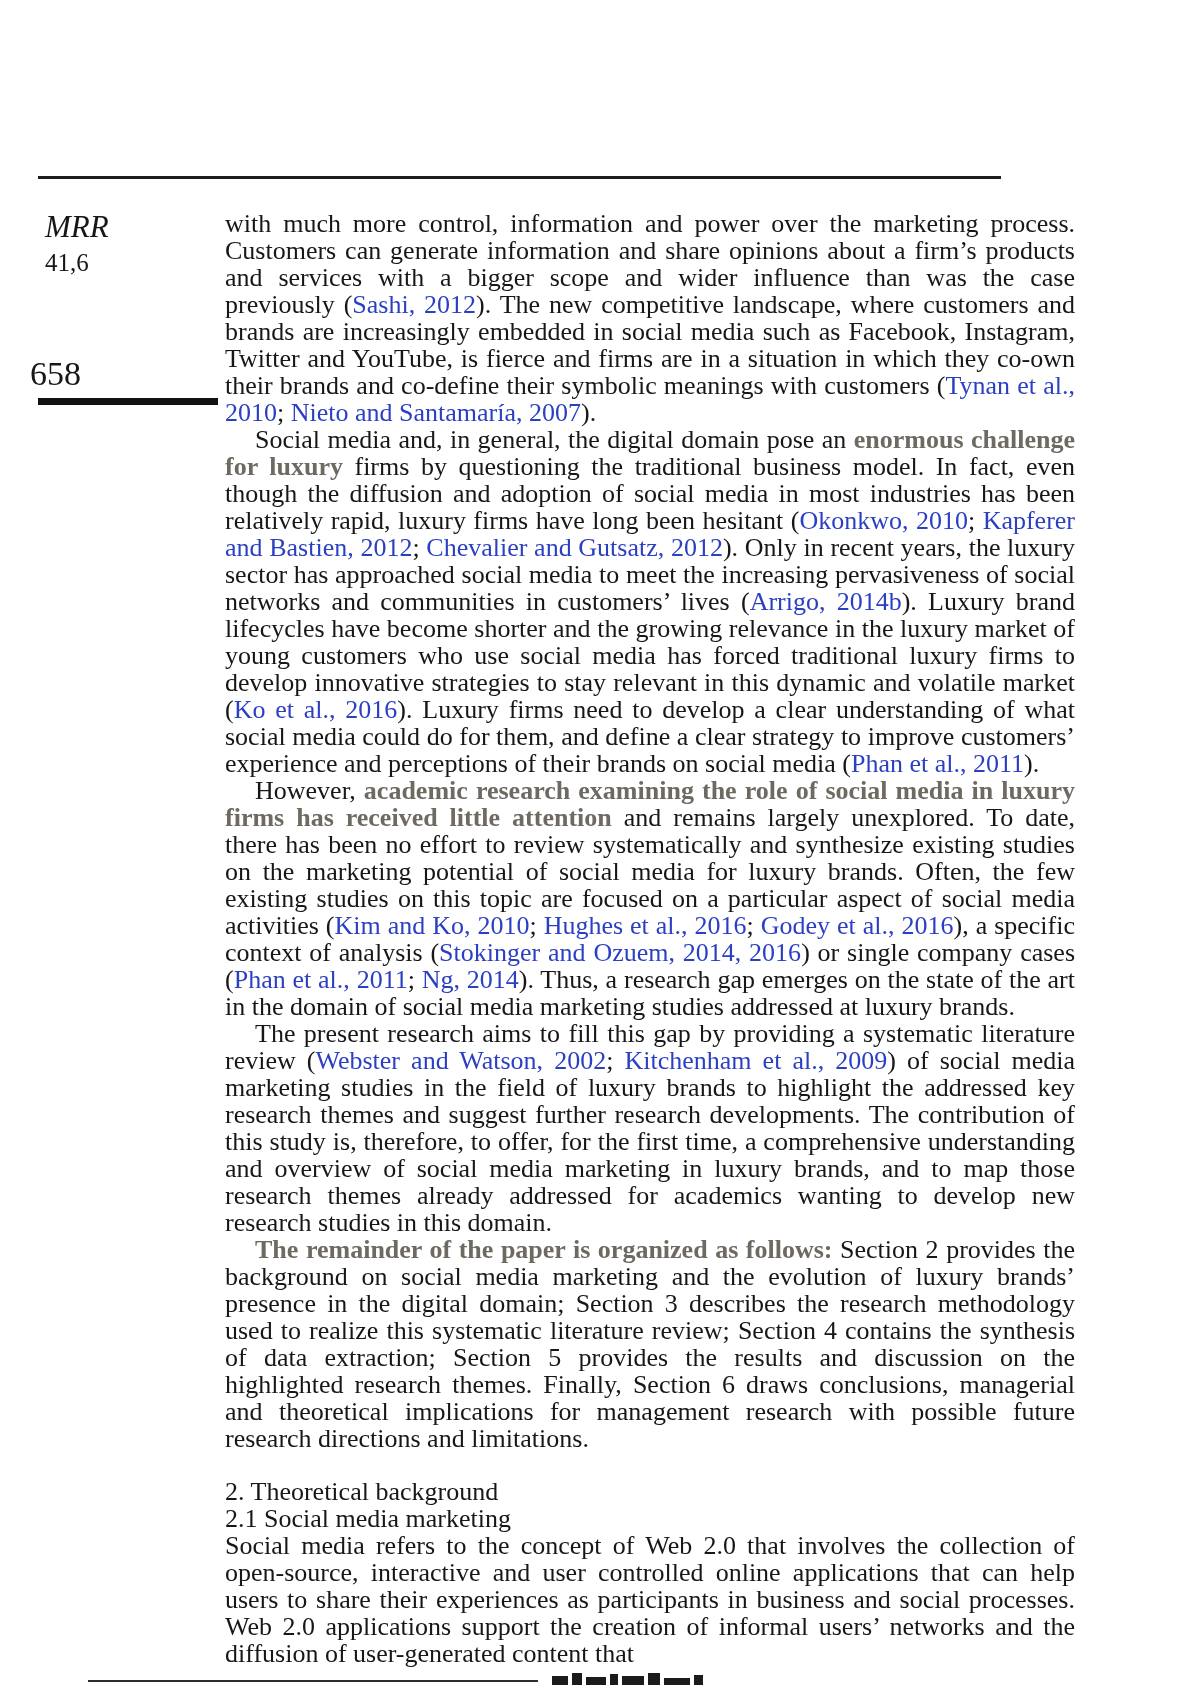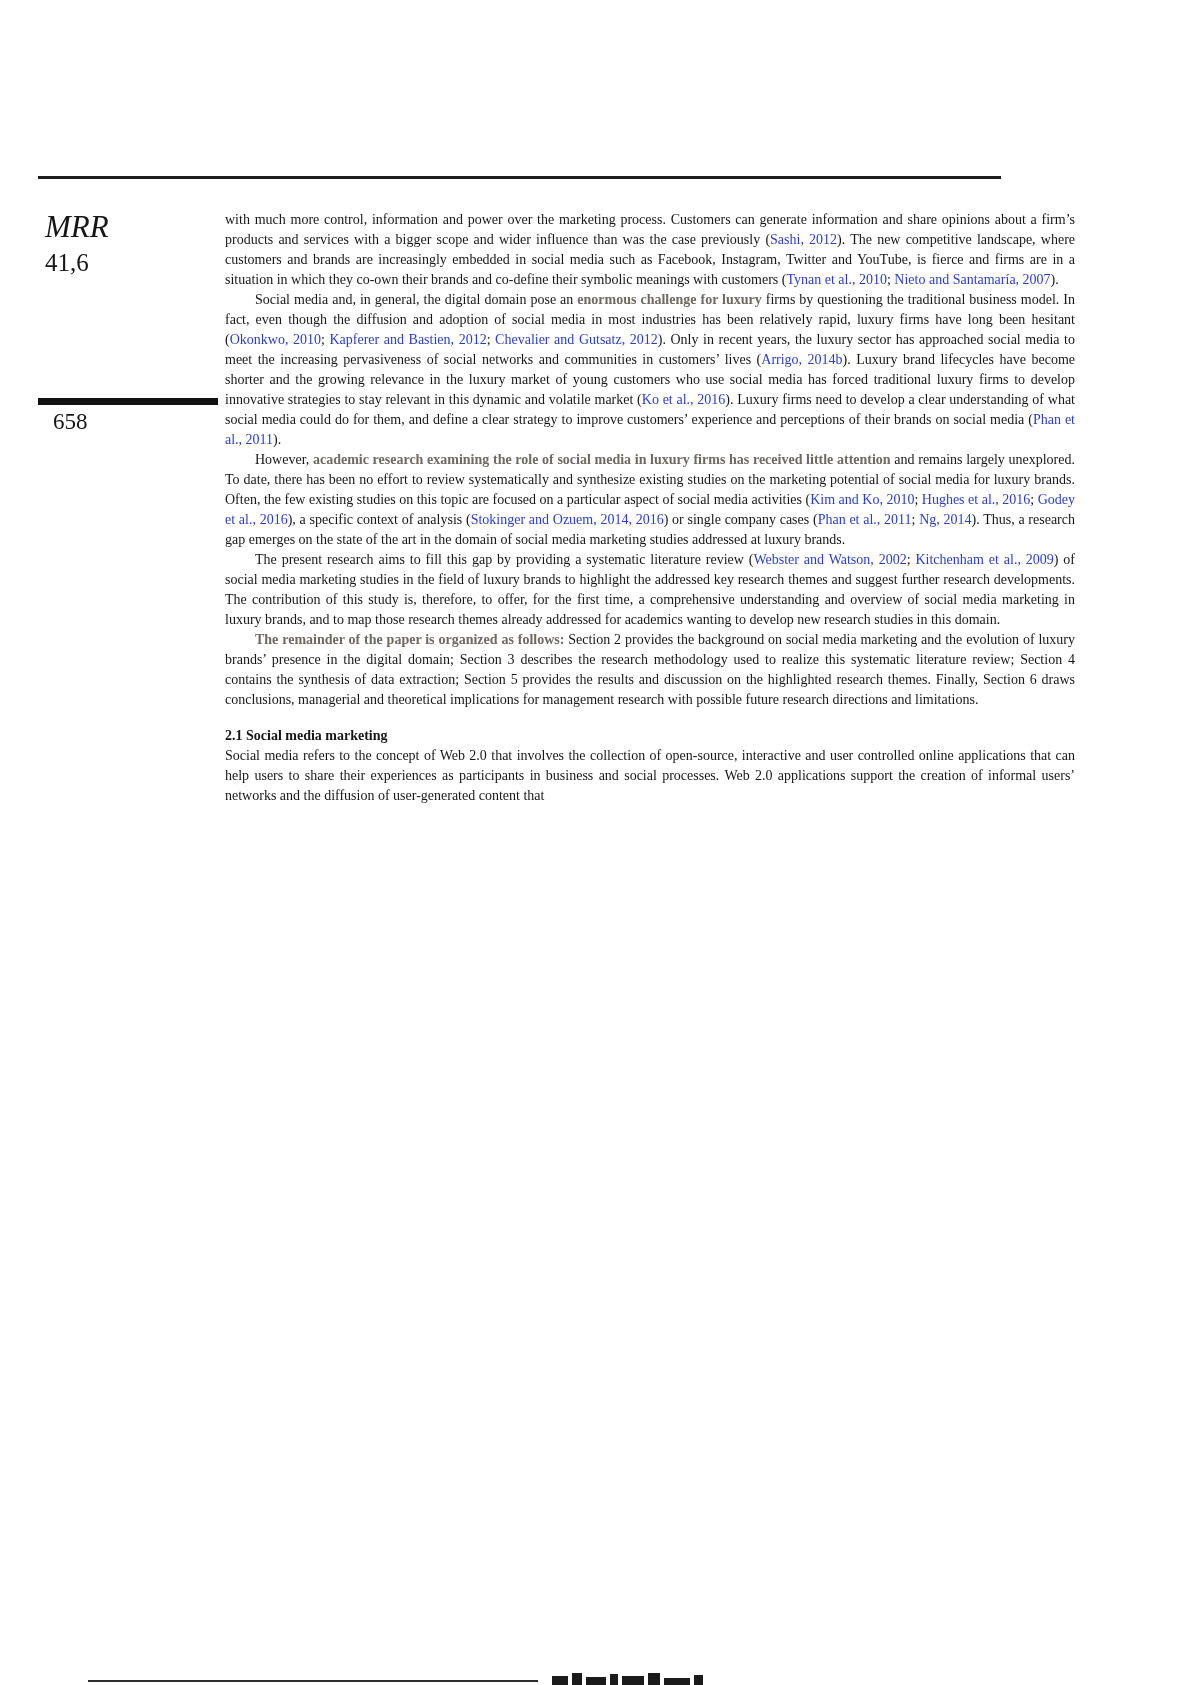--- a/index.html
+++ b/index.html
@@ -19,35 +19,35 @@
   .top-rule{
     position:absolute;left:38px;top:176px;width:963px;height:3px;background:#1d1d1d;
   }
   .journal-code{
     position:absolute;left:45px;top:210px;font-size:31px;line-height:34px;font-style:italic;
   }
   .journal-issue{
     position:absolute;left:45px;top:246px;font-size:25px;line-height:34px;
   }
   .page-number{
-    position:absolute;left:53px;top:358px;font-size:23px;line-height:32px;margin-top:48px;
+    position:absolute;left:30px;top:358px;font-size:34px;line-height:32px;
   }
   .thick-rule{
     position:absolute;left:38px;top:398px;width:180px;height:7px;background:#121212;
   }
   .main-col{
     position:absolute;left:225px;top:210px;width:850px;
-    font-size:14px;line-height:20px;
+    font-size:26px;line-height:27px;
     text-align:justify;
     text-justify:inter-word;
   }
   .main-col p{margin:0;padding:0;}
   p.indent{text-indent:30px;}
   p.heading{margin-top:26px;}
-  p.subheading{margin-top:16px;font-weight:bold;}
+  p.subheading{margin-top:0;}
   a.cite{color:var(--link-color);text-decoration:none;cursor:pointer;}
   .muted{color:var(--muted-color);font-weight:bold;}
   
   .thin-line{
     position:absolute;left:88px;top:1680px;width:450px;height:2px;background:#2e2e2e;
   }
   .blob-row{
     position:absolute;left:552px;top:1671px;height:14px;width:170px;
     display:flex;align-items:flex-end;gap:4px;overflow:hidden;
   }
@@ -72,20 +72,21 @@
   <div class="journal-issue">41,6</div>
   <div class="page-number">658</div>
   <div class="thick-rule"></div>
 
   <main class="main-col">
       <p class="para"><span>with much more control, information and power over the marketing process. Customers can generate information and share opinions about a firm’s products and services with a bigger scope and wider influence than was the case previously (</span><a class="cite">Sashi, 2012</a><span>). The new competitive landscape, where customers and brands are increasingly embedded in social media such as Facebook, Instagram, Twitter and YouTube, is fierce and firms are in a situation in which they co-own their brands and co-define their symbolic meanings with customers (</span><a class="cite">Tynan et al., 2010</a><span>; </span><a class="cite">Nieto and Santamaría, 2007</a><span>).</span></p>
       <p class="para indent"><span>Social media and, in general, the digital domain pose an </span><span class="muted">enormous challenge for luxury</span><span> firms by questioning the traditional business model. In fact, even though the diffusion and adoption of social media in most industries has been relatively rapid, luxury firms have long been hesitant (</span><a class="cite">Okonkwo, 2010</a><span>; </span><a class="cite">Kapferer and Bastien, 2012</a><span>; </span><a class="cite">Chevalier and Gutsatz, 2012</a><span>). Only in recent years, the luxury sector has approached social media to meet the increasing pervasiveness of social networks and communities in customers’ lives (</span><a class="cite">Arrigo, 2014b</a><span>). Luxury brand lifecycles have become shorter and the growing relevance in the luxury market of young customers who use social media has forced traditional luxury firms to develop innovative strategies to stay relevant in this dynamic and volatile market (</span><a class="cite">Ko et al., 2016</a><span>). Luxury firms need to develop a clear understanding of what social media could do for them, and define a clear strategy to improve customers’ experience and perceptions of their brands on social media (</span><a class="cite">Phan et al., 2011</a><span>).</span></p>
       <p class="para indent"><span>However, </span><span class="muted">academic research examining the role of social media in luxury firms has received little attention</span><span> and remains largely unexplored. To date, there has been no effort to review systematically and synthesize existing studies on the marketing potential of social media for luxury brands. Often, the few existing studies on this topic are focused on a particular aspect of social media activities (</span><a class="cite">Kim and Ko, 2010</a><span>; </span><a class="cite">Hughes et al., 2016</a><span>; </span><a class="cite">Godey et al., 2016</a><span>), a specific context of analysis (</span><a class="cite">Stokinger and Ozuem, 2014, 2016</a><span>) or single company cases (</span><a class="cite">Phan et al., 2011</a><span>; </span><a class="cite">Ng, 2014</a><span>). Thus, a research gap emerges on the state of the art in the domain of social media marketing studies addressed at luxury brands.</span></p>
       <p class="para indent"><span>The present research aims to fill this gap by providing a systematic literature review (</span><a class="cite">Webster and Watson, 2002</a><span>; </span><a class="cite">Kitchenham et al., 2009</a><span>) of social media marketing studies in the field of luxury brands to highlight the addressed key research themes and suggest further research developments. The contribution of this study is, therefore, to offer, for the first time, a comprehensive understanding and overview of social media marketing in luxury brands, and to map those research themes already addressed for academics wanting to develop new research studies in this domain.</span></p>
       <p class="para indent"><span class="muted">The remainder of the paper is organized as follows:</span><span> Section 2 provides the background on social media marketing and the evolution of luxury brands’ presence in the digital domain; Section 3 describes the research methodology used to realize this systematic literature review; Section 4 contains the synthesis of data extraction; Section 5 provides the results and discussion on the highlighted research themes. Finally, Section 6 draws conclusions, managerial and theoretical implications for management research with possible future research directions and limitations.</span></p>
+      <p class="heading">2. Theoretical background</p>
       <p class="subheading">2.1 Social media marketing</p>
       <p class="para"><span>Social media refers to the concept of Web 2.0 that involves the collection of open-source, interactive and user controlled online applications that can help users to share their experiences as participants in business and social processes. Web 2.0 applications support the creation of informal users’ networks and the diffusion of user-generated content that</span></p>
     </main>
 
   <div class="thin-line"></div>
   <div class="blob-row">
     <i class="b1"></i>
       <i class="b2"></i>
       <i class="b3"></i>
       <i class="b4"></i>

